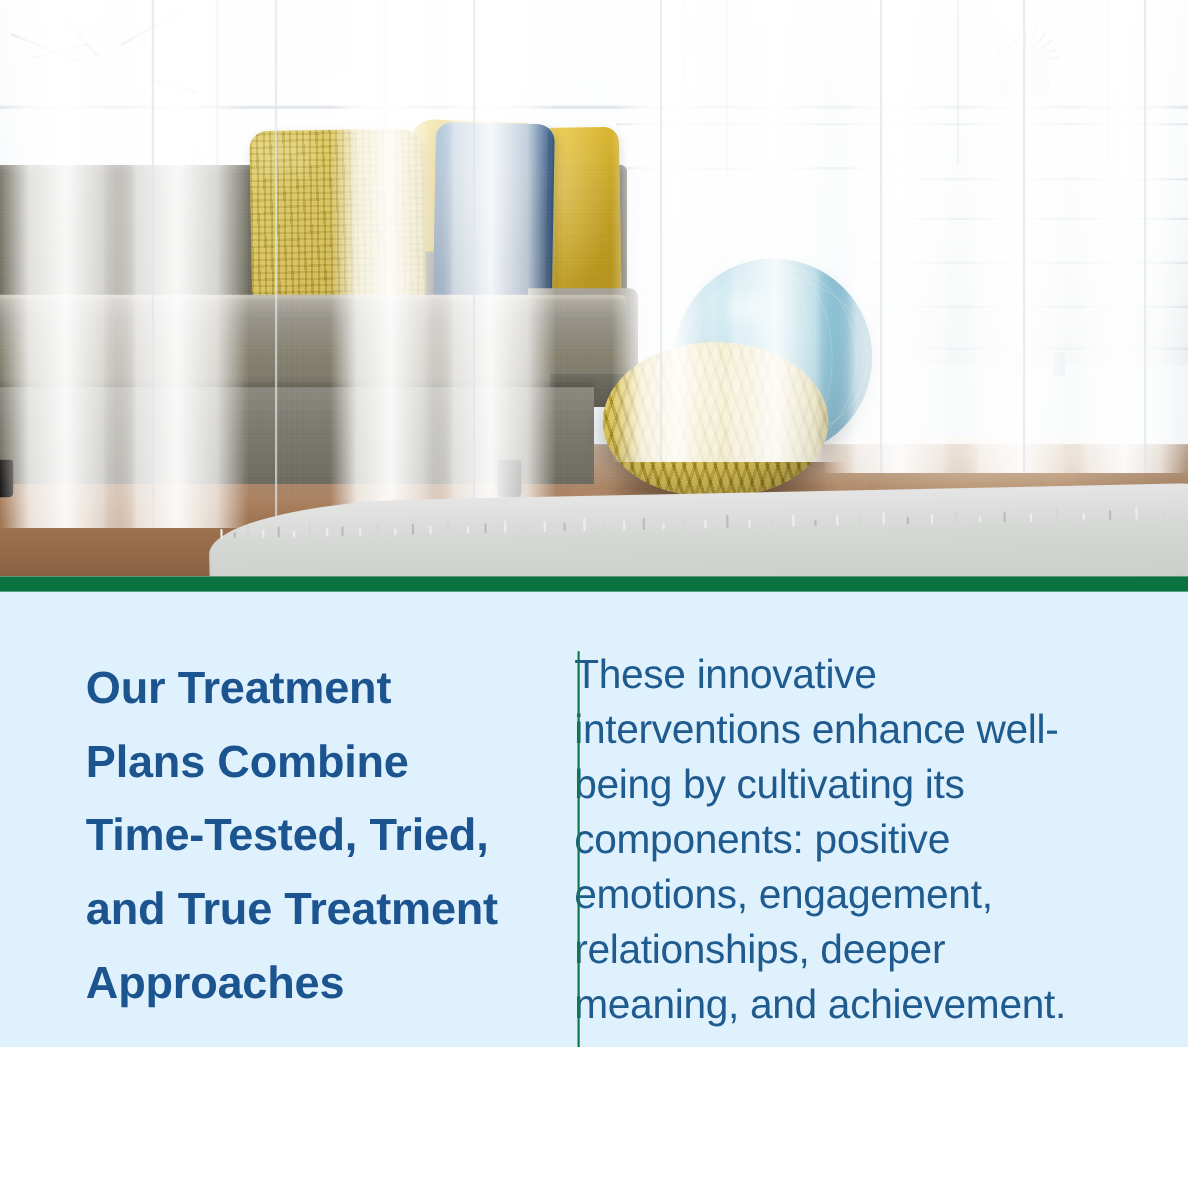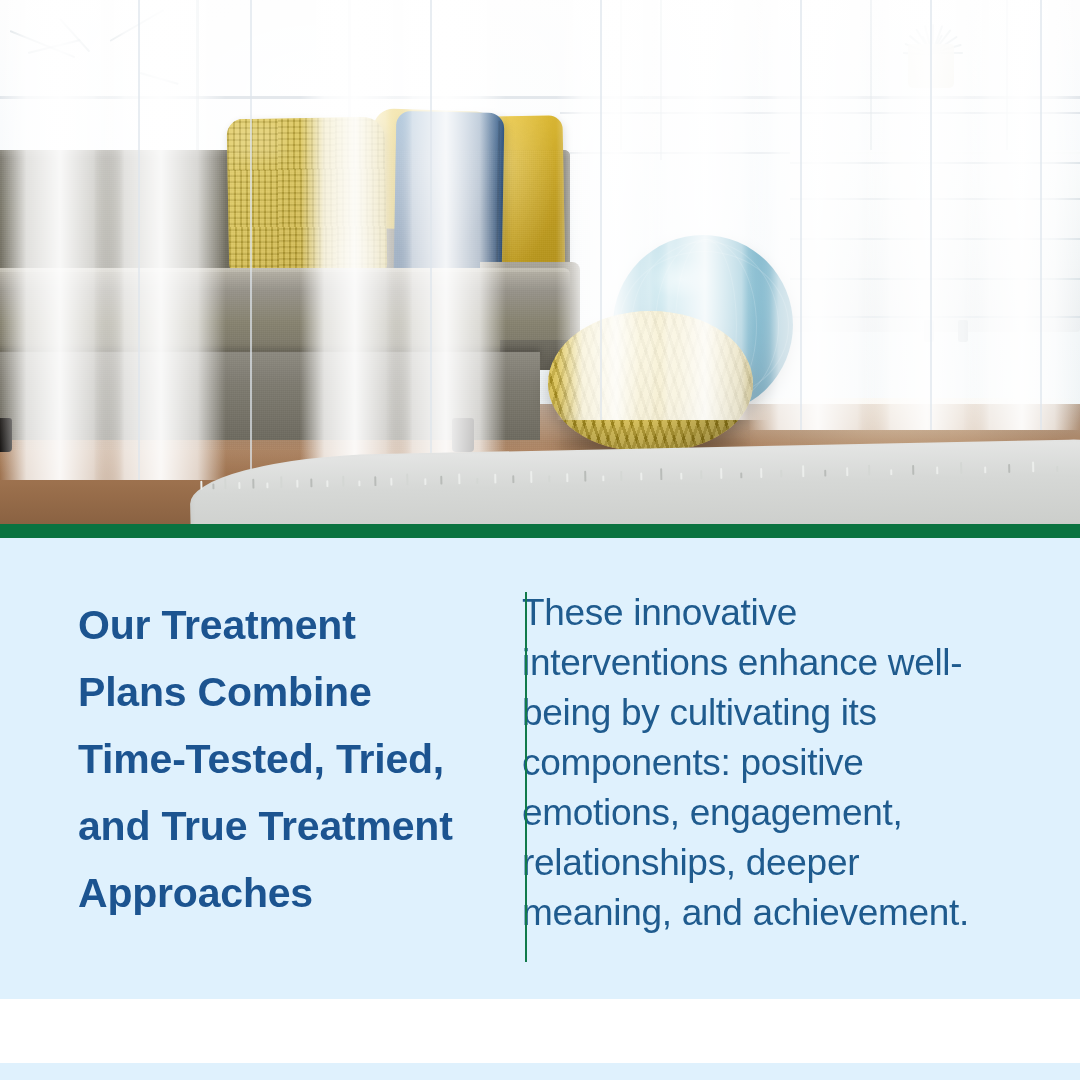--- a/index.html
+++ b/index.html
@@ -7,21 +7,21 @@
     padding: 0;
     background: #ffffff;
   }
   body {
     font-family: "Liberation Sans", sans-serif;
   }
 
   #canvas {
     position: relative;
     width: 1080px;
-    height: 1080px;
+    height: 952px;
     overflow: hidden;
     background: #dff1fd;
   }
 
   
   .photo {
     position: absolute;
     left: 0; top: 0;
     width: 1080px;
     height: 524px;

